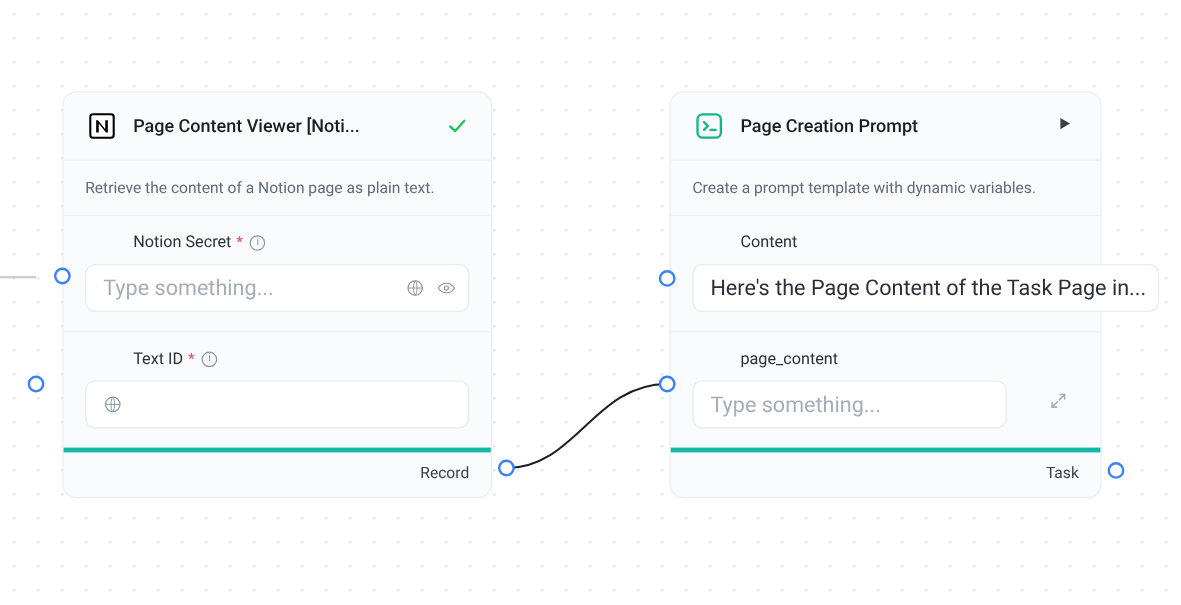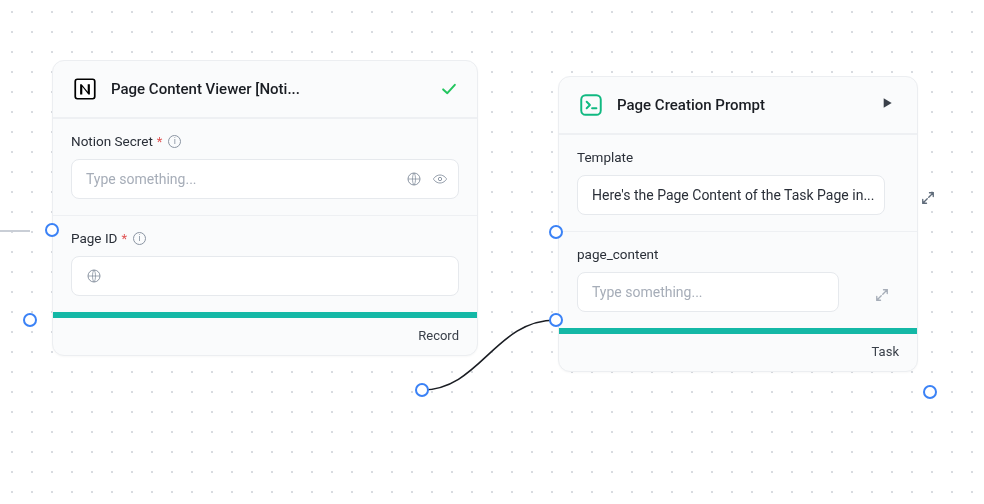--- a/index.html
+++ b/index.html
@@ -66,48 +66,49 @@
     border-top: 1px solid #eef0f3;
     padding: 14px 18px 16px 18px;
   }
   .field-label {
     font-size: 13.5px;
     color: #2a2f38;
     display: flex;
     align-items: center;
     gap: 4px;
     margin-bottom: 10px;
+    margin-left: 40px;
   }
   .field-label .req { color: #e05252; font-size: 13px; }
   .field-label .info-icon {
     width: 13px; height: 13px;
     border: 1px solid #8a94a2;
     border-radius: 50%;
     display: inline-flex;
     align-items: center;
     justify-content: center;
     font-size: 9px;
     color: #8a94a2;
     margin-left: 2px;
   }
   .input-row {
     display: flex;
-    align-items: flex-end;
+    align-items: flex-start;
     gap: 26px;
   }
   .input-box {
     flex: 1;
     background: #fff;
     border: 1px solid #e6e9ed;
     border-radius: 8px;
     height: 40px;
     display: flex;
     align-items: center;
     padding: 0 10px 0 14px;
-    font-size: 14px;
+    font-size: 18px;
     color: #2a2f38;
     gap: 8px;
   }
   .input-text { flex: 1; white-space: nowrap; overflow: hidden; text-overflow: ellipsis; }
   .input-text.placeholder { color: #a6adb8; }
   .input-trail {
     display: flex;
     gap: 10px;
     align-items: center;
   }
@@ -121,21 +122,21 @@
   }
   .ext-icon {
     width: 34px; height: 34px;
     display: flex;
     align-items: center;
     justify-content: center;
     color: #7a8494;
     flex-shrink: 0;
   }
   .footer-row {
-    border-top: 6px solid #14b8a6;
+    border-top: 4px solid #14b8a6;
     display: flex;
     justify-content: flex-end;
     align-items: center;
     padding: 10px 18px 12px 18px;
     gap: 10px;
   }
   .footer-label {
     font-size: 13px;
     color: #3a404a;
   }
@@ -163,36 +164,37 @@
 <body>
 
 <div class="dot-grid"></div>
 
 <div class="side-bar-left"></div>
 
 <svg class="connector">
   <path d="M422 390 C480 390, 495 320, 556 320" stroke="#1a1d23" stroke-width="1.6" fill="none"></path>
 </svg>
 
-<div class="card gray" style="left:52px; top:60px; width:426px;">
+<div class="card gray" style="left:52px; top:76px; width:358px;">
   <div class="card-header">
     <div class="icon-box">
       <svg viewBox="0 0 24 24" width="26" height="26">
         <rect x="3" y="3" width="18" height="18" rx="2" fill="#fff" stroke="#000" stroke-width="1.6"></rect>
         <path d="M7.5 17 V7.5 h1.4 L14.5 14.5 V7.5 h2 V17 h-1.4 L9.5 10 V17 z" fill="#000"></path>
       </svg>
     </div>
     <div class="title">Page Content Viewer [Noti...</div>
     <div class="status-icon">
       <svg viewBox="0 0 24 24" width="20" height="20">
           <path d="M5 12.5 L10 17 L19 7" stroke="#22c55e" stroke-width="2.4" fill="none" stroke-linecap="round" stroke-linejoin="round"></path>
         </svg>
     </div>
   </div>
   <div class="divider"></div>
+  <div class="desc">Retrieve the content of a Notion page as plain text.</div>
 
   <div class="field-block">
     <div class="field-label">
       <span>Notion Secret</span>
       <span class="req">*</span>
       <span class="info-icon">i</span>
     </div>
     <div class="input-box">
       <span class="input-text placeholder">Type something...</span>
       <span class="input-trail">
@@ -207,21 +209,21 @@
               <path d="M2 12s3.5-6 10-6 10 6 10 6-3.5 6-10 6S2 12 2 12z" stroke="#8a94a2" stroke-width="1.4" fill="none"></path>
               <circle cx="12" cy="12" r="2.5" stroke="#8a94a2" stroke-width="1.4" fill="none"></circle>
             </svg>
         </span>
       </span>
     </div>
   </div>
 
   <div class="field-block">
     <div class="field-label">
-      <span>Page ID</span>
+      <span>Text ID</span>
       <span class="req">*</span>
       <span class="info-icon">i</span>
     </div>
     <div class="input-box">
       <span class="input-trail">
         <span class="inline-icon">
           <svg viewBox="0 0 24 24" width="16" height="16">
               <circle cx="12" cy="12" r="9" stroke="#8a94a2" stroke-width="1.5" fill="none"></circle>
               <path d="M3 12h18M12 3c3 3 3 15 0 18M12 3c-3 3-3 15 0 18" stroke="#8a94a2" stroke-width="1.2" fill="none"></path>
             </svg>
@@ -244,24 +246,25 @@
       </svg>
     </div>
     <div class="title">Page Creation Prompt</div>
     <div class="status-icon">
       <svg viewBox="0 0 24 24" width="16" height="16">
           <path d="M7 5 L19 12 L7 19 Z" fill="#3a404a"></path>
         </svg>
     </div>
   </div>
   <div class="divider"></div>
+  <div class="desc">Create a prompt template with dynamic variables.</div>
 
   <div class="field-block">
     <div class="field-label">
-      <span>Template</span>
+      <span>Content</span>
     </div>
     <div class="input-row">
       <div class="input-box">
         <span class="input-text">Here's the Page Content of the Task Page in...</span>
       </div>
       <div class="ext-icon">
         <svg viewBox="0 0 24 24" width="18" height="18">
             <path d="M14 5h5v5M10 19H5v-5M19 5l-6 6M5 19l6-6" stroke="#5f6b7a" stroke-width="1.8" fill="none" stroke-linecap="round"></path>
           </svg>
       </div>

